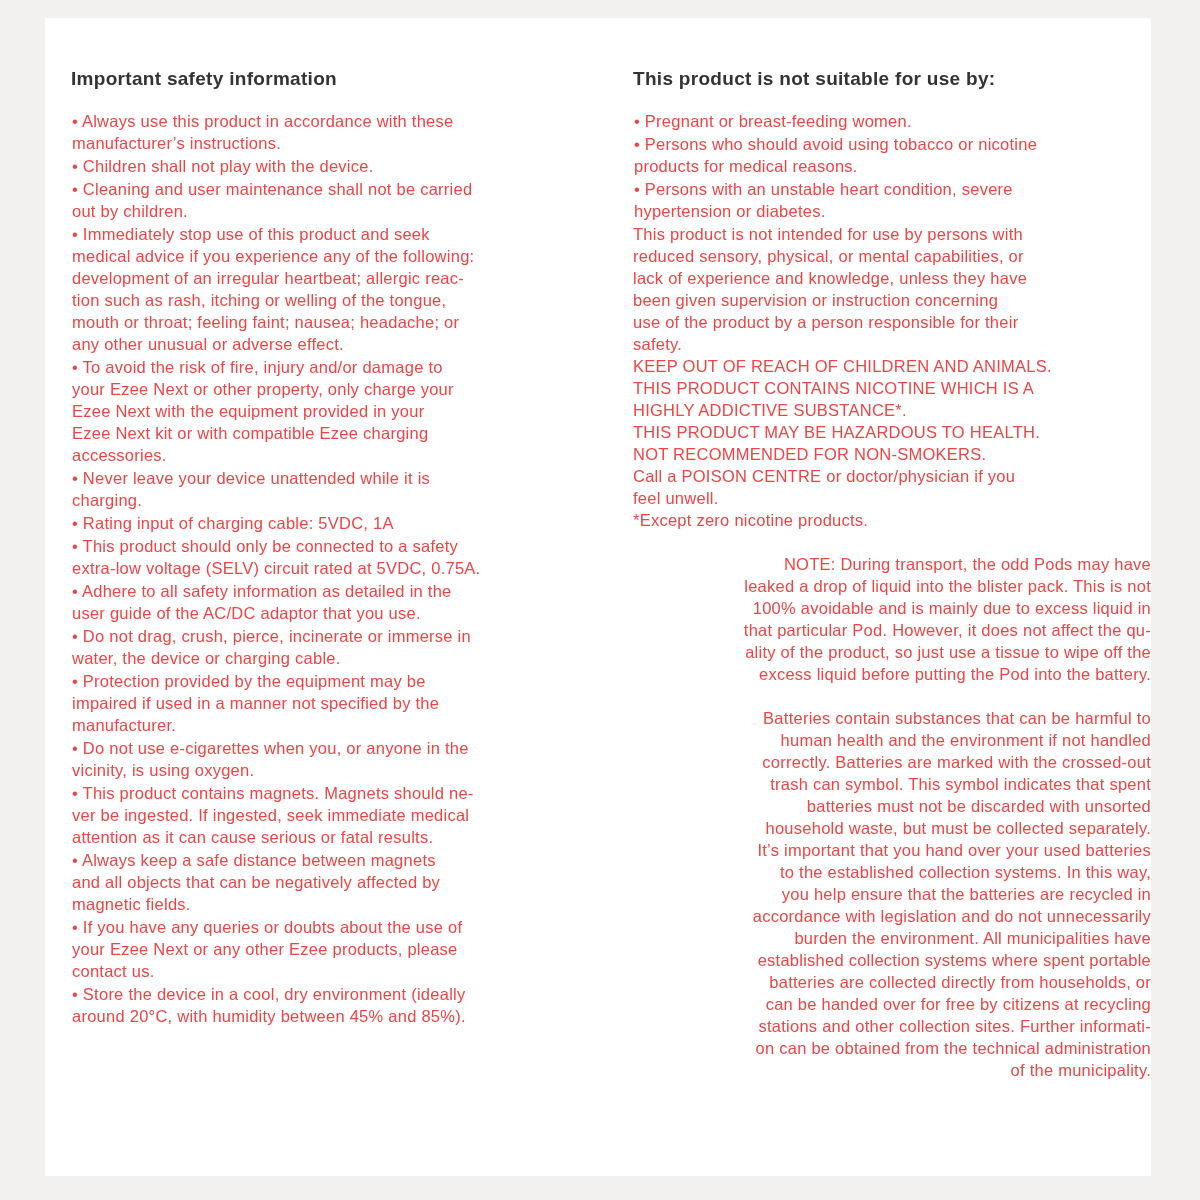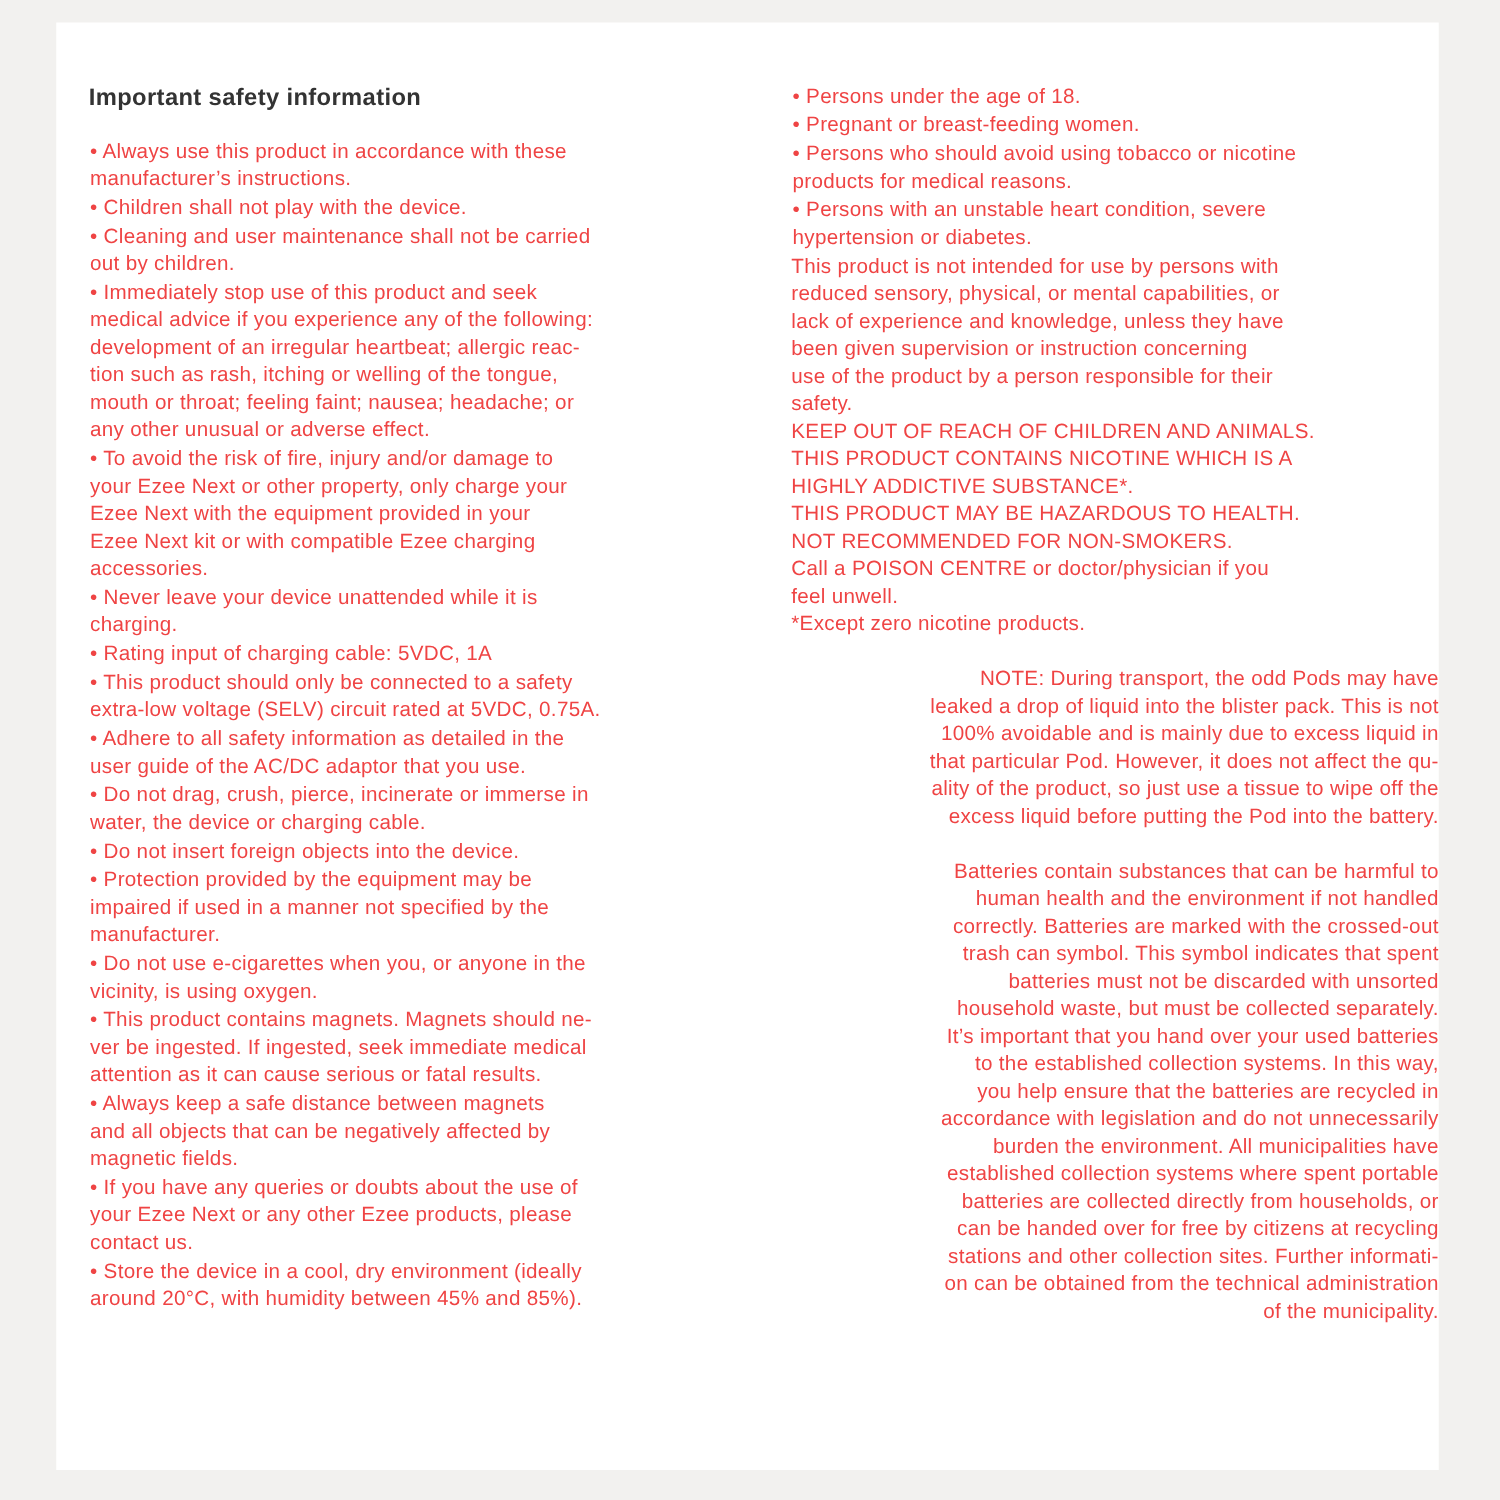--- a/index.html
+++ b/index.html
@@ -72,43 +72,42 @@
 accessories.</li>
       <li class="bullet-item">• Never leave your device unattended while it is
 charging.</li>
       <li class="bullet-item">• Rating input of charging cable: 5VDC, 1A</li>
       <li class="bullet-item">• This product should only be connected to a safety
 extra-low voltage (SELV) circuit rated at 5VDC, 0.75A.</li>
       <li class="bullet-item">• Adhere to all safety information as detailed in the
 user guide of the AC/DC adaptor that you use.</li>
       <li class="bullet-item">• Do not drag, crush, pierce, incinerate or immerse in
 water, the device or charging cable.</li>
-      <li class="bullet-item">• Do not insert foreign objects into the device.</li>
       <li class="bullet-item">• Protection provided by the equipment may be
 impaired if used in a manner not specified by the
 manufacturer.</li>
       <li class="bullet-item">• Do not use e-cigarettes when you, or anyone in the
 vicinity, is using oxygen.</li>
       <li class="bullet-item">• This product contains magnets. Magnets should ne-
 ver be ingested. If ingested, seek immediate medical
 attention as it can cause serious or fatal results.</li>
       <li class="bullet-item">• Always keep a safe distance between magnets
 and all objects that can be negatively affected by
 magnetic fields.</li>
       <li class="bullet-item">• If you have any queries or doubts about the use of
 your Ezee Next or any other Ezee products, please
 contact us.</li>
       <li class="bullet-item">• Store the device in a cool, dry environment (ideally
 around 20°C, with humidity between 45% and 85%).</li>
     </ul>
   </div>
 
   <div class="column column-right">
+    <div class="col-heading">This product is not suitable for use by:</div>
     <ul class="bullet-list">
-      <li class="bullet-item">• Persons under the age of 18.</li>
       <li class="bullet-item">• Pregnant or breast-feeding women.</li>
       <li class="bullet-item">• Persons who should avoid using tobacco or nicotine
 products for medical reasons.</li>
       <li class="bullet-item">• Persons with an unstable heart condition, severe
 hypertension or diabetes.</li>
     </ul>
     <p class="paragraph">This product is not intended for use by persons with
 reduced sensory, physical, or mental capabilities, or
 lack of experience and knowledge, unless they have
 been given supervision or instruction concerning

